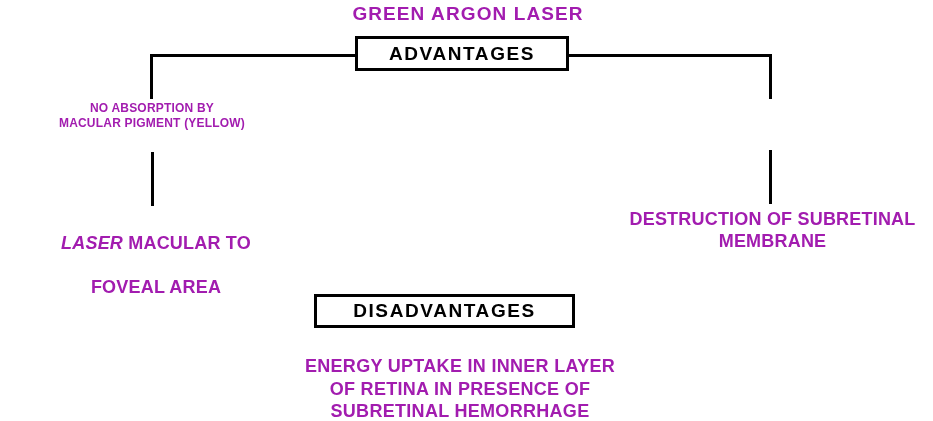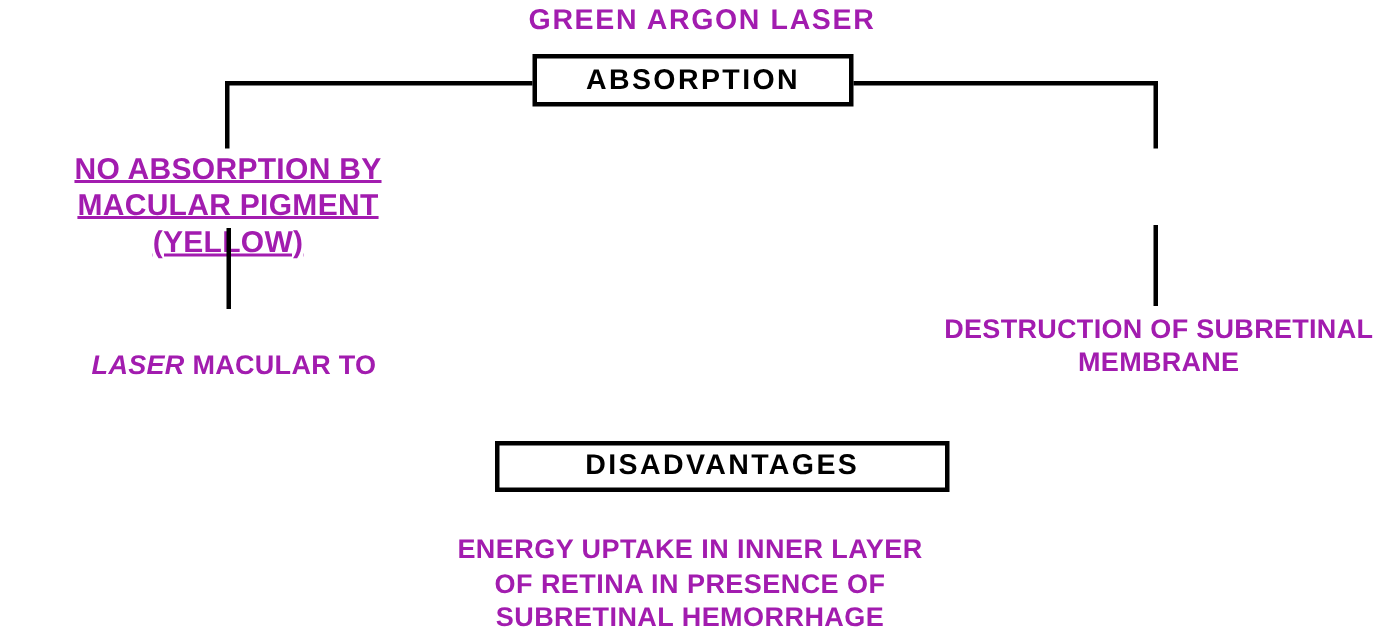--- a/index.html
+++ b/index.html
@@ -27,23 +27,22 @@
     white-space: pre-line;
     color: #a21caf;
   }
 
   .title {
     font-size: 19px;
     letter-spacing: 1.1px;
   }
 
   .branch-label {
-    font-size: 20px;
+    font-size: 12px;
     letter-spacing: 0.2px;
-    text-decoration: underline;
   }
 
   .leaf-label {
     font-size: 18px;
     letter-spacing: 0.2px;
   }
 
   .bottom-note {
     font-size: 18px;
     letter-spacing: 0.3px;
@@ -88,36 +87,37 @@
 
   <div class="tnode title" style="left:243px; top:2px; width:450px;">GREEN ARGON LASER</div>
 
   <div class="hline" style="left:150px; top:54px; width:206px;"></div>
   <div class="hline" style="left:568px; top:54px; width:204px;"></div>
 
   <div class="vline" style="left:150px; top:54px; height:45px;"></div>
 
   <div class="vline" style="left:769px; top:54px; height:45px;"></div>
 
-  <div class="box" style="left:355px; top:36px; width:214px; height:35px;">ABSORPTION</div>
+  <div class="box" style="left:355px; top:36px; width:214px; height:35px;">ADVANTAGES</div>
 
   <div class="tnode branch-label" style="left:2px; top:101px; width:300px;">NO ABSORPTION BY
 MACULAR PIGMENT (YELLOW)</div>
 
   <div class="vline" style="left:151px; top:152px; height:54px;"></div>
 
   <div class="tnode leaf-label" style="left:6px; top:211px; width:300px;">
     <span class="em-word">LASER</span><span> MACULAR TO</span><br>
+    <span>FOVEAL AREA</span>
   </div>
 
 
   <div class="vline" style="left:769px; top:150px; height:54px;"></div>
 
   <div class="tnode leaf-label" style="left:620px; top:209px; width:305px;">DESTRUCTION OF SUBRETINAL
 MEMBRANE</div>
 
-  <div class="box" style="left:330px; top:294px; width:303px; height:34px;text-align:center;">DISADVANTAGES</div>
+  <div class="box" style="left:314px; top:294px; width:261px; height:34px;text-align:center;">DISADVANTAGES</div>
 
   <div class="tnode bottom-note" style="left:260px; top:355px; width:400px;">ENERGY UPTAKE IN INNER LAYER
 OF RETINA IN PRESENCE OF
 SUBRETINAL HEMORRHAGE</div>
 
 </div>
 
 </body></html>

